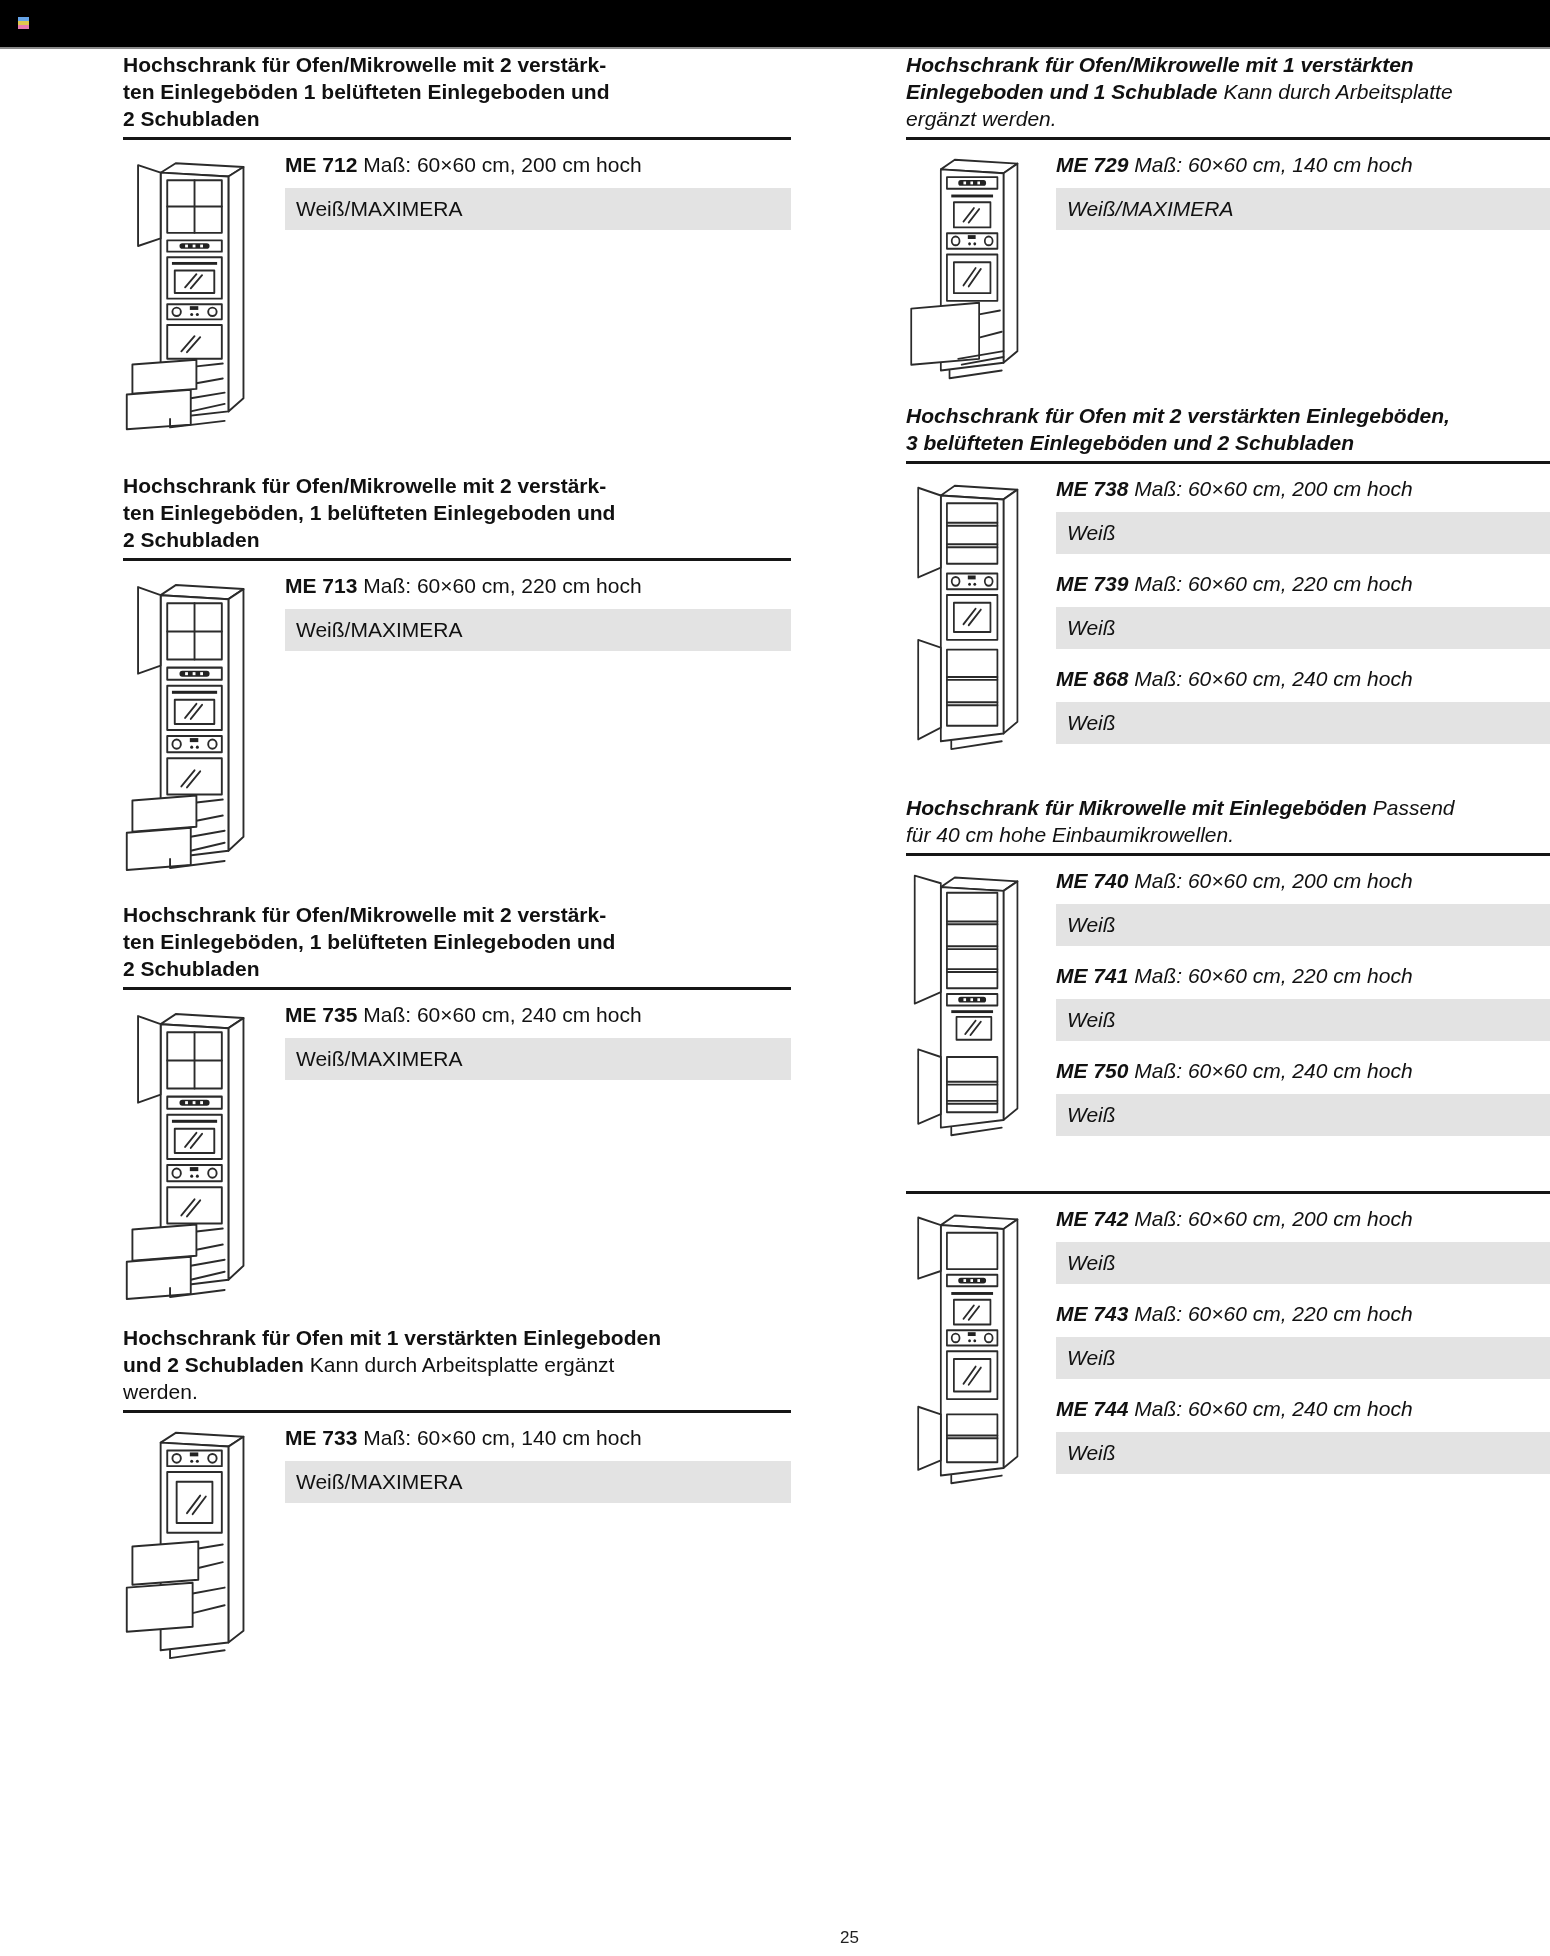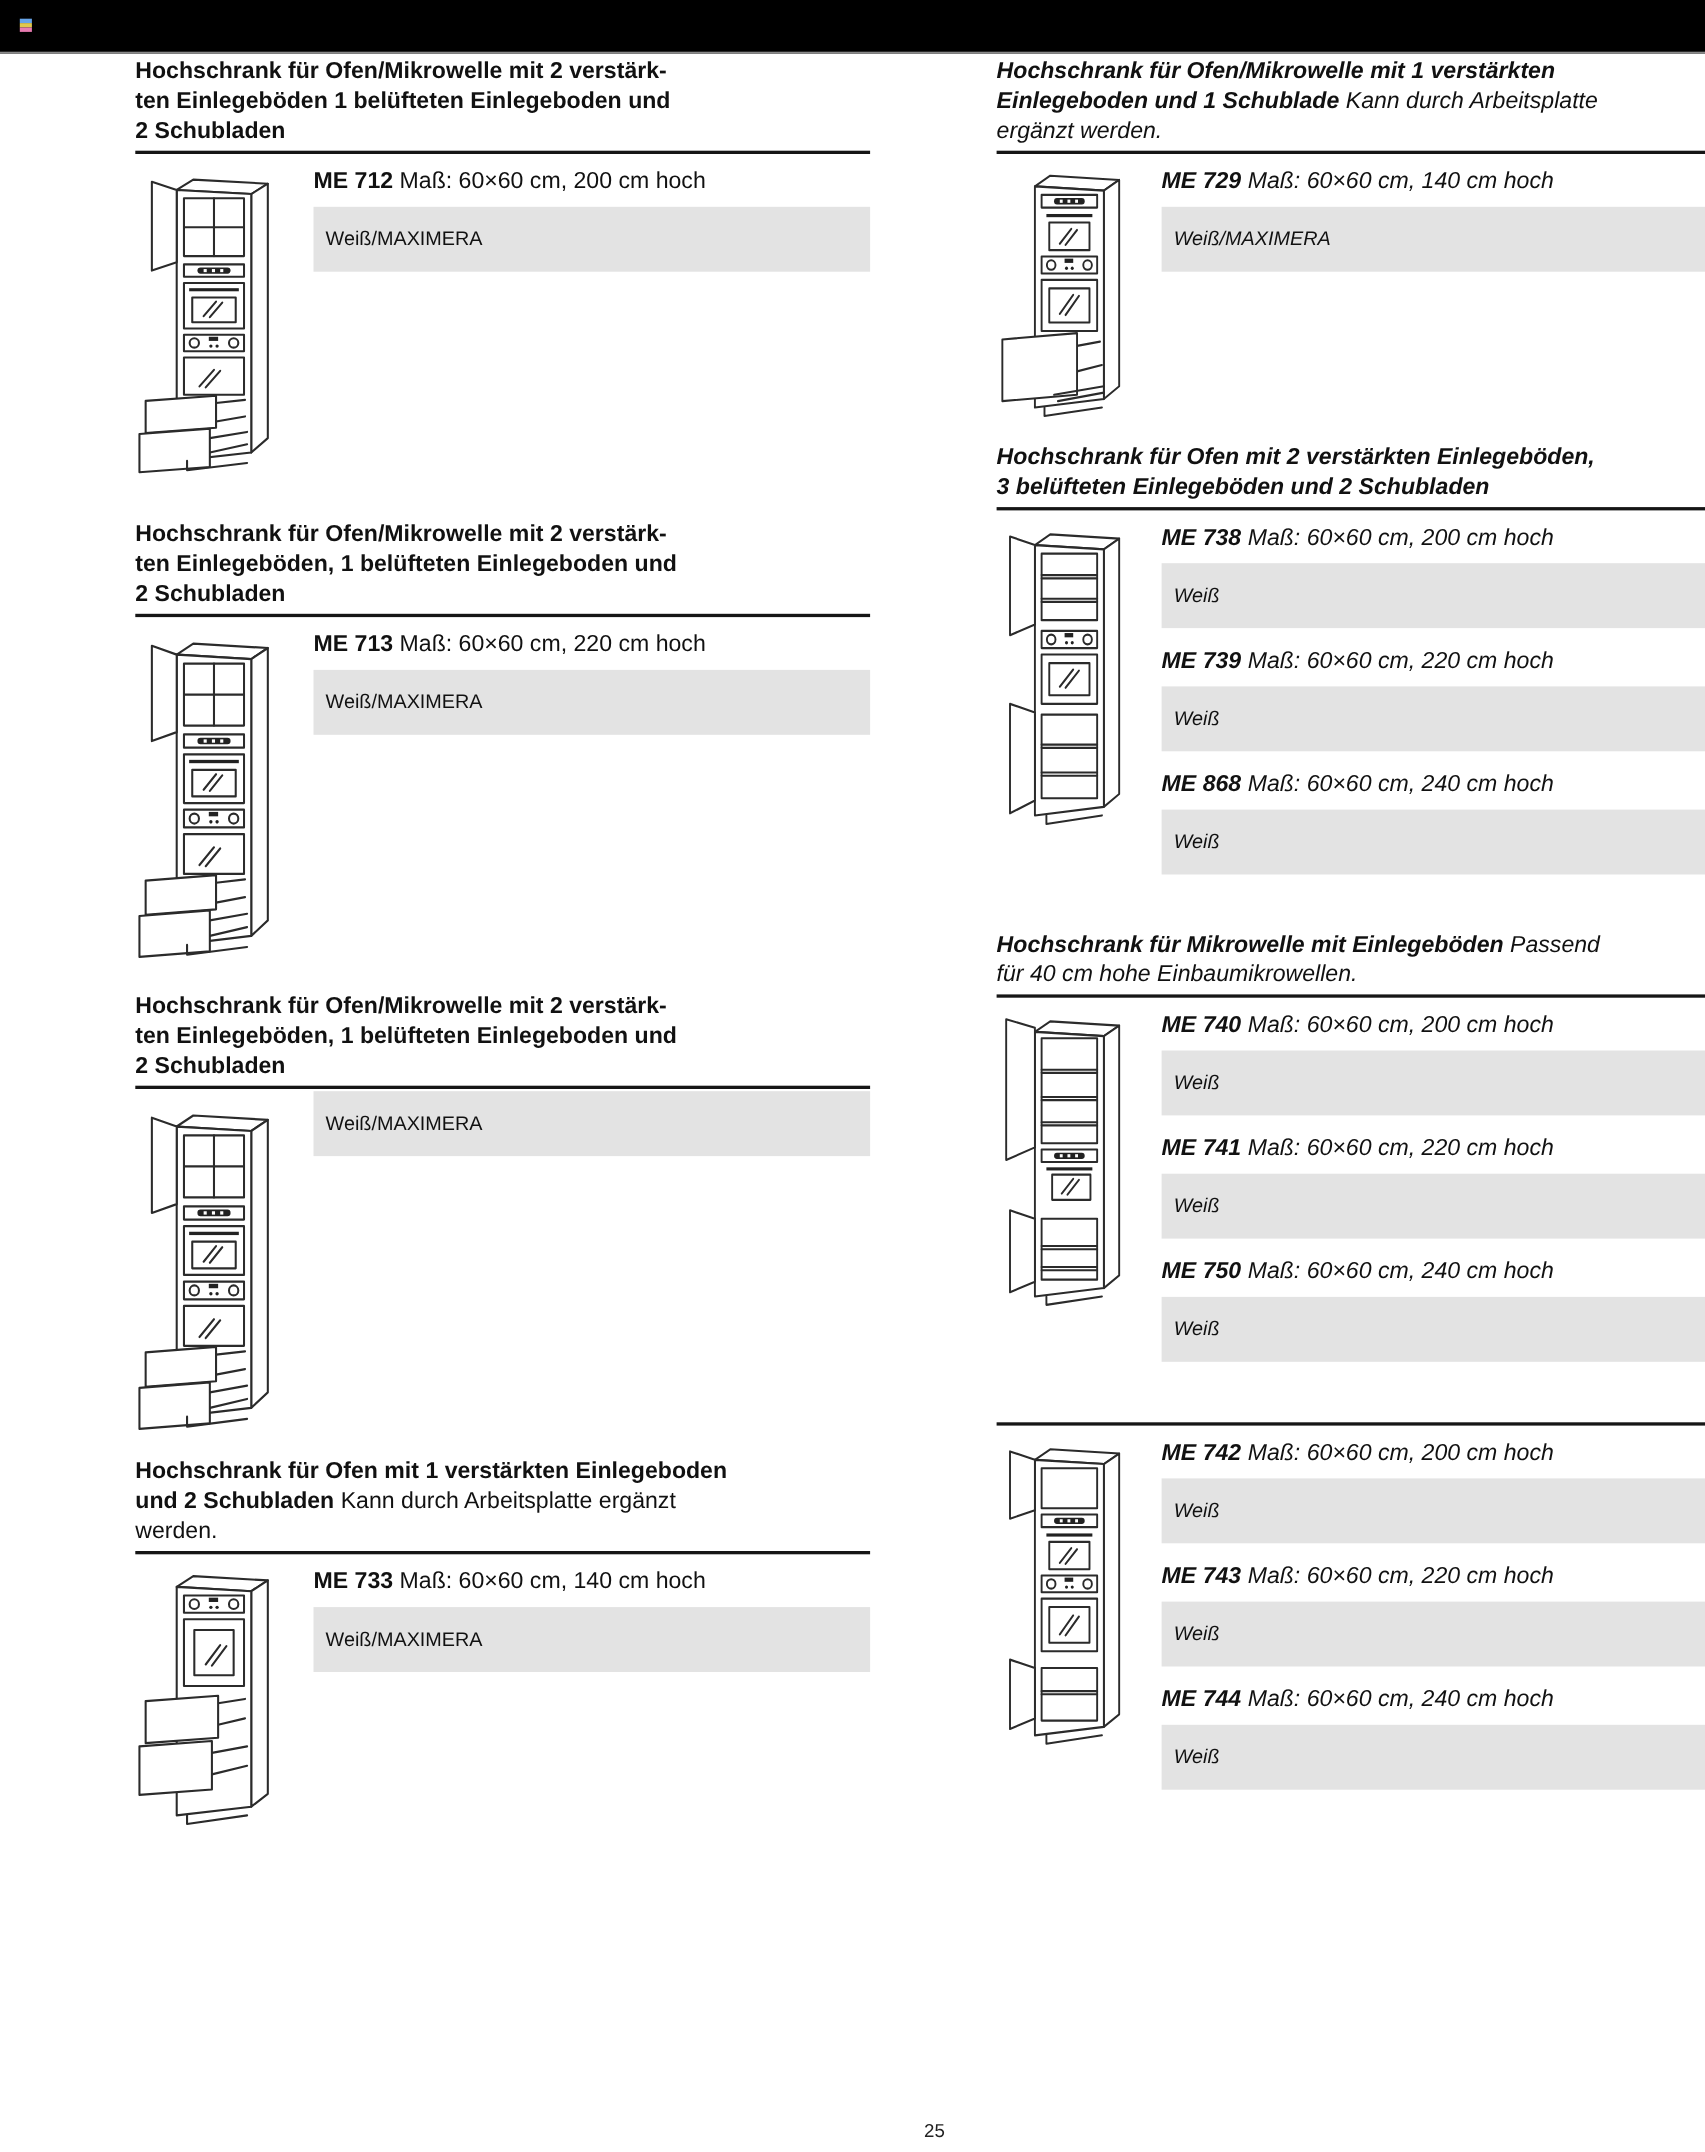--- a/index.html
+++ b/index.html
@@ -17,22 +17,22 @@
   .heading{font-size:21px;line-height:27px;font-weight:400;margin:0;white-space:pre-wrap;}
   .heading b{font-weight:700;}
   .rule{height:3px;background:#161616;margin:5px 0 0 0;}
   .row{display:flex;}
   .figure{flex:0 0 162px;padding-top:12px;}
   .col-right .figure{flex:0 0 150px;}
   .figure svg{display:block;}
   .products{flex:1;min-width:0;padding-top:2px;}
   .spec{font-size:21px;line-height:27px;margin:9px 0 10px 0;}
   .spec b{font-weight:700;}
-  .finish-bar{height:59px;display:flex;align-items:center;padding:0 11px;
-              font-size:18px;margin-bottom:16px;}
+  .finish-bar{height:42px;display:flex;align-items:center;padding:0 11px;
+              font-size:21px;margin-bottom:16px;}
   .sec-l1{margin-bottom:38px;}
   .sec-l2{margin-bottom:26px;}
   .sec-l3{margin-bottom:20px;}
   .sec-r1{margin-bottom:18px;}
   .sec-r2{margin-bottom:34px;}
   .sec-r3{margin-bottom:34px;}
   .pagenum{position:absolute;left:840px;bottom:8px;font-size:17px;color:#222;}
   .cab{stroke:#2b2b2b;stroke-width:2;fill:#fff;stroke-linejoin:round;stroke-linecap:round;}
   .cab .dk{fill:#222;stroke:none;}
   .cab .wt{fill:#fff;stroke:none;}
@@ -192,20 +192,21 @@
               <line class="ln" x1="78" y1="228" x2="106" y2="225"></line>
                 <line class="ln" x1="78" y1="246" x2="106" y2="241"></line>
               <polygon points="10,226 78,221 78,252 10,257"></polygon>
               <line class="ln" x1="72" y1="262" x2="108" y2="256"></line>
                 <line class="ln" x1="72" y1="276" x2="108" y2="268"></line>
               <polygon points="4,258 72,253 72,290 4,295"></polygon>
               <polyline class="ln" points="50,284 50,293 108,286"></polyline>
             </svg>
           </div>
           <div class="products">
+            <p class="spec"><b>ME 735</b> <span>Maß: 60×60 cm, 240 cm hoch</span></p>
             <div class="finish-bar" style="background: rgb(227, 227, 227);">Weiß/MAXIMERA</div>
           </div>
         </div>
       </section>
 
       <section>
         <p class="heading"><b>Hochschrank für Ofen mit 1 verstärkten Einlegeboden
 und 2 Schubladen</b><span> Kann durch Arbeitsplatte ergänzt
 werden.</span></p>
         <div class="rule" style="background: rgb(22, 22, 22);"></div>

